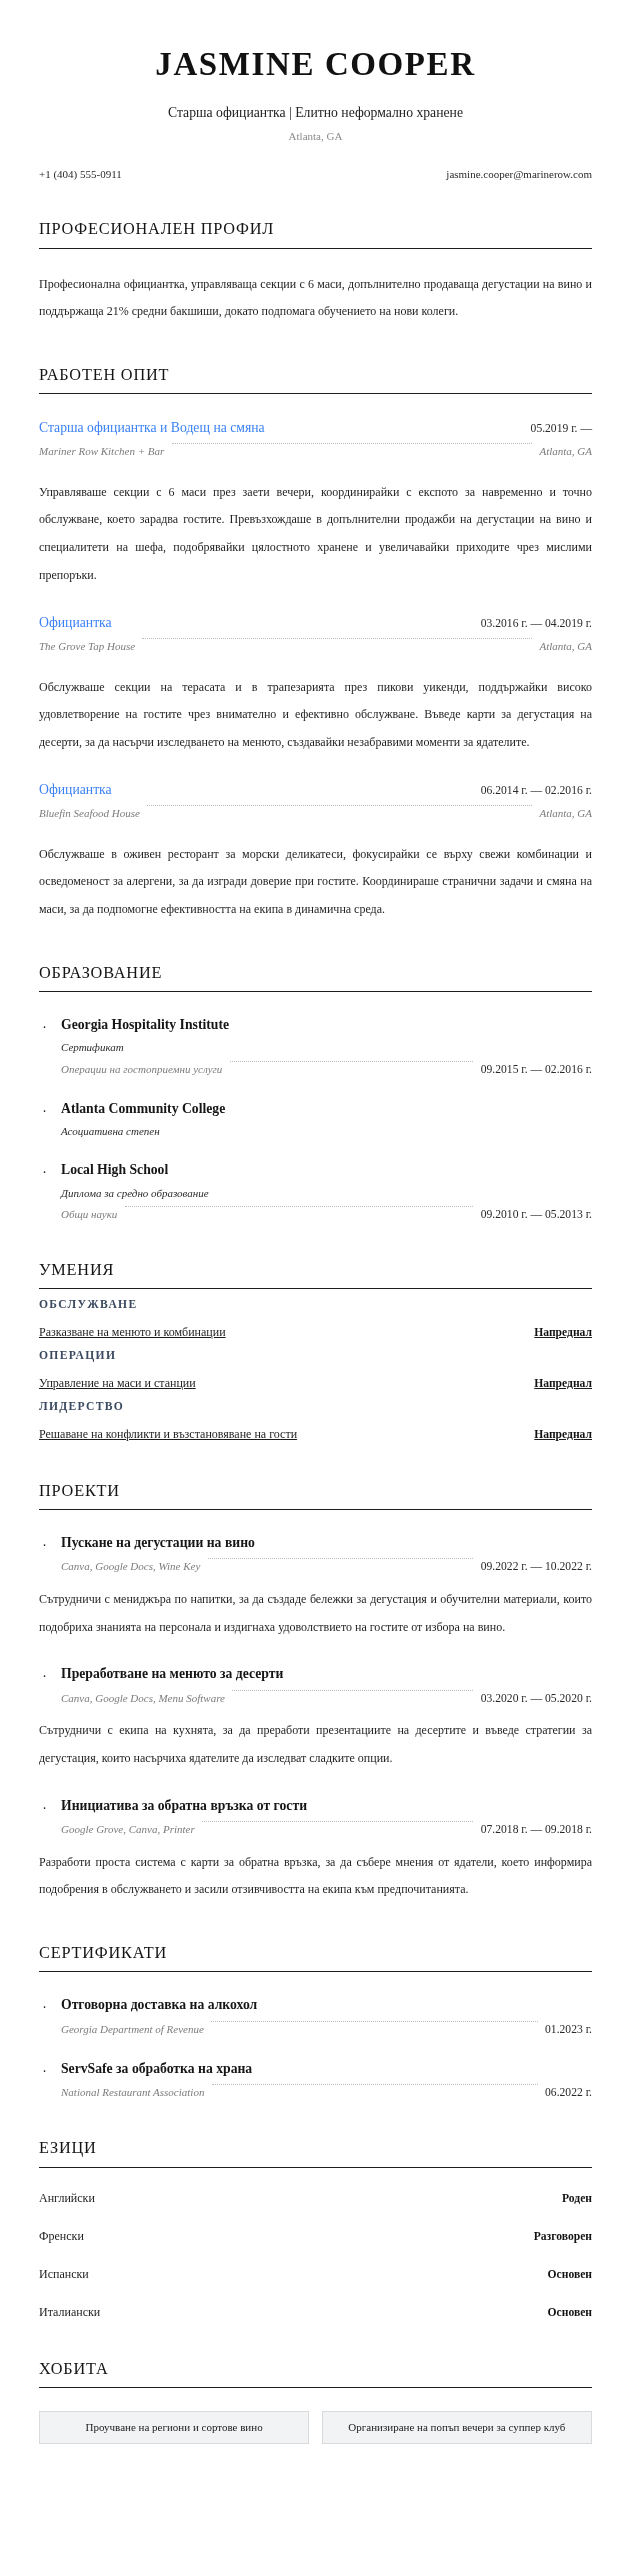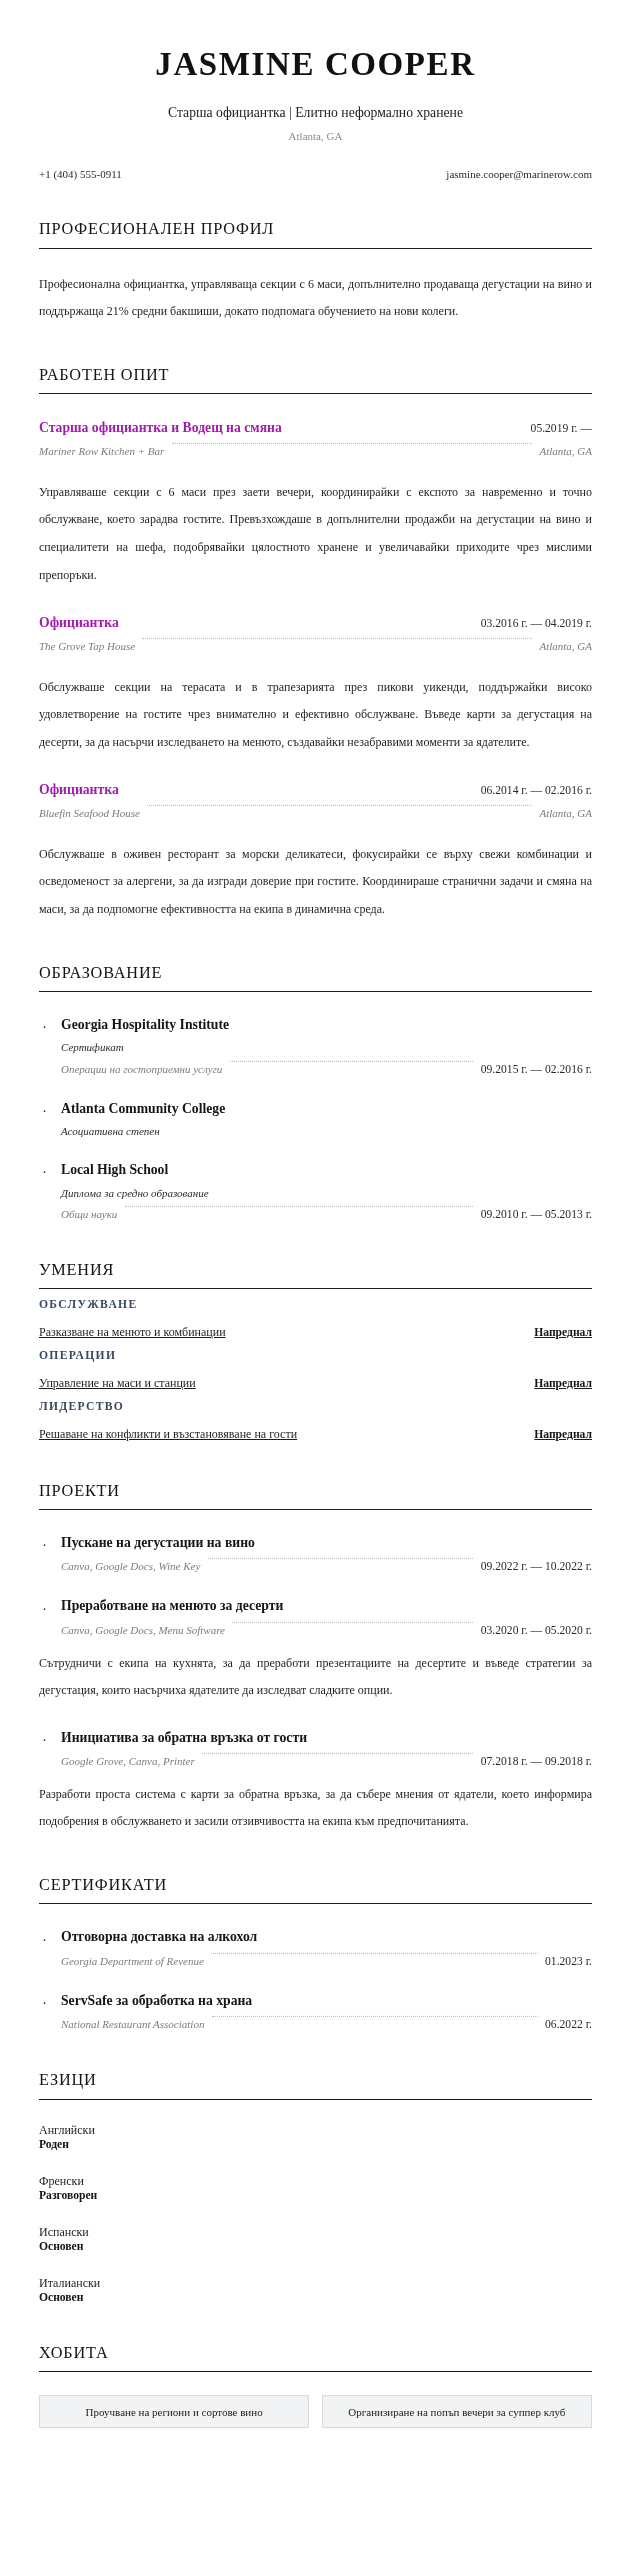--- a/index.html
+++ b/index.html
@@ -68,22 +68,22 @@
 
   
   .job { margin-top: 26px; }
   .entry-head {
     display: flex;
     justify-content: space-between;
     align-items: baseline;
   }
   .entry-role {
     font-size: 13.7px;
-    font-weight: 700;
-    color: #a21caf;
+    font-weight: 400;
+    color: #3b82f6;
   }
   .entry-dates {
     font-size: 11.6px;
     color: #2a2a2a;
     white-space: nowrap;
   }
   .entry-subrow {
     margin-top: 8.4px;
     display: flex;
     align-items: flex-start;
@@ -153,21 +153,20 @@
   }
   .skill-name { font-size: 12px; color: #1f1f1f; }
   .skill-level { font-size: 11.6px; font-weight: 700; color: #141414; white-space: nowrap; }
 
   
   .lang-row {
     margin-top: 23px;
     display: flex;
     justify-content: space-between;
     align-items: baseline;
-    flex-direction: column;
   }
   .lang-name { font-size: 12px; color: #1f1f1f; }
   .lang-level { font-size: 11.6px; font-weight: 700; color: #141414; }
 
   
   .hobby-grid {
     margin-top: 23px;
     display: grid;
     grid-template-columns: 1fr 1fr;
     gap: 11.6px 12.6px;
@@ -309,20 +308,21 @@
     <div class="section-title">ПРОЕКТИ</div>
 
     <div class="bullet-entry">
       <span class="bullet">·</span>
       <div class="bullet-name">Пускане на дегустации на вино</div>
       <div class="entry-subrow">
         <span class="entry-org">Canva, Google Docs, Wine Key</span>
         <span class="leader"></span>
         <span class="entry-dates">09.2022 г. — 10.2022 г.</span>
       </div>
+      <p class="body-text">Сътрудничи с мениджъра по напитки, за да създаде бележки за дегустация и обучителни материали, които подобриха знанията на персонала и издигнаха удоволствието на гостите от избора на вино.</p>
     </div>
 
     <div class="bullet-entry">
       <span class="bullet">·</span>
       <div class="bullet-name">Преработване на менюто за десерти</div>
       <div class="entry-subrow">
         <span class="entry-org">Canva, Google Docs, Menu Software</span>
         <span class="leader"></span>
         <span class="entry-dates">03.2020 г. — 05.2020 г.</span>
       </div>

